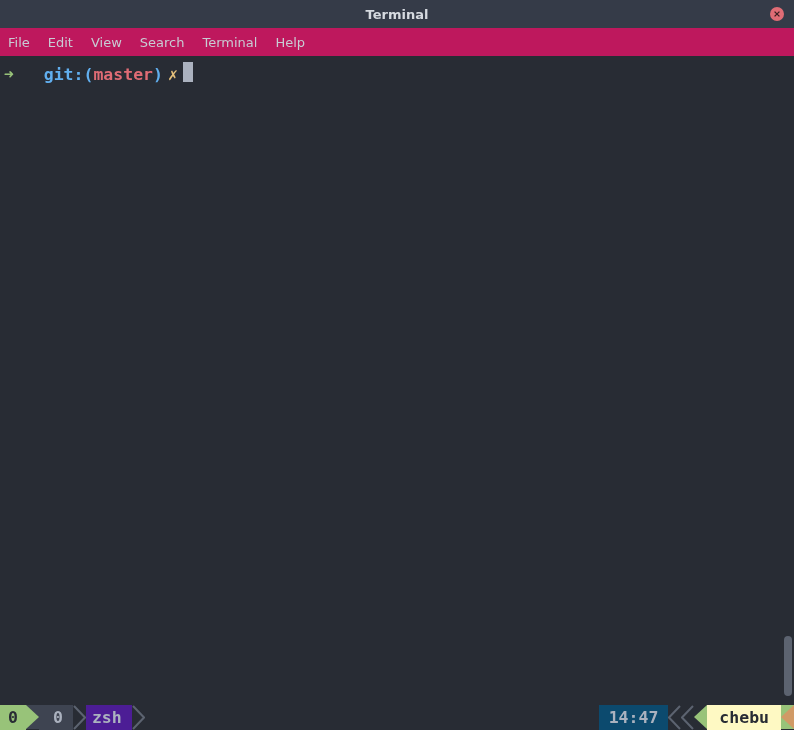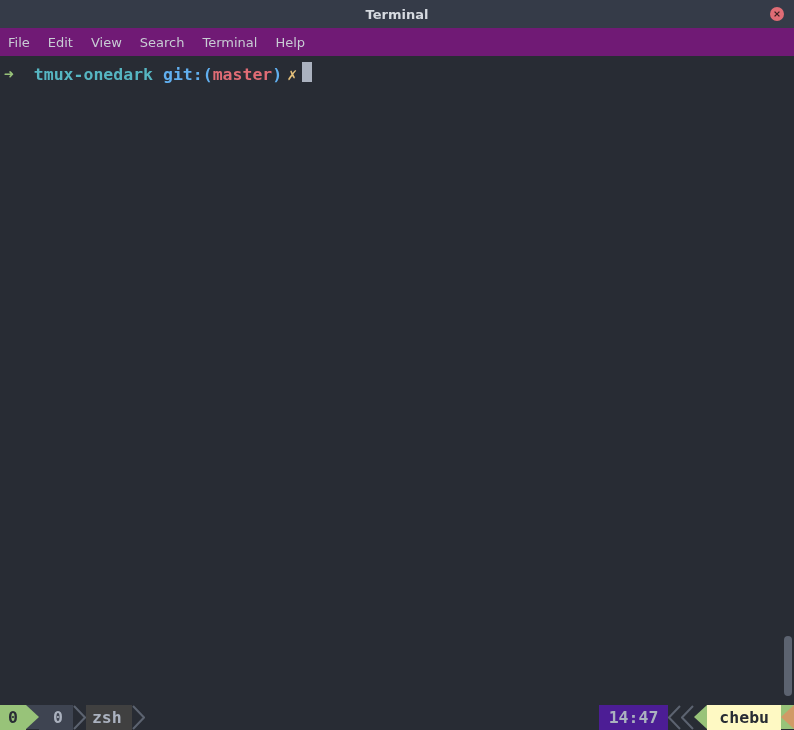--- a/index.html
+++ b/index.html
@@ -41,21 +41,21 @@
     border-radius: 50%;
     background: #e06c75;
     display: flex;
     align-items: center;
     justify-content: center;
     cursor: pointer;
   }
   .close-btn svg { width: 8px; height: 8px; }
   .menubar {
     height: 28px;
-    background: #701a75;
+    background: #be185d;
     display: flex;
     align-items: center;
     padding: 0 8px;
     gap: 18px;
     font-family: "DejaVu Sans", "Liberation Sans", Arial, sans-serif;
     font-size: 13px;
     color: #c8ccd4;
     border-bottom: 0;
   }
   .menubar span { cursor: pointer; }
@@ -131,38 +131,38 @@
     background: #98c379;
     color: #282c34;
     padding: 0 8px;
   }
   .seg-winidx {
     background: #3e4451;
     color: #abb2bf;
     padding: 0 10px 0 14px;
   }
   .seg-winname {
-    background: #404040;
+    background: #4c1d95;
     color: #abb2bf;
     padding: 0 10px 0 6px;
   }
   .arrow-r {
     width: 0; height: 0;
     border-top: 12.5px solid transparent;
     border-bottom: 12.5px solid transparent;
   }
   .ar-green-to-grey { border-left: 13px solid #98c379; background:#3e4451; }
   .ar-grey-to-bg   { border-left: 13px solid #3e4451; background:#282c34; }
   .arrow-l {
     width: 0; height: 0;
     border-top: 12.5px solid transparent;
     border-bottom: 12.5px solid transparent;
   }
   .seg-time, .seg-date, .seg-load {
-    background: #4c1d95; color: #abb2bf;
+    background: #0c4a6e; color: #abb2bf;
     padding: 0 10px;
     text-align: center;
   }
   .al-green-into-bg { border-right: 13px solid #98c379; background:#282c34; }
   .seg-host {
     background: #fef9c3; color: #282c34;
     padding: 0 12px 0 12px;
   }
   .al-orange-into-green { border-right: 13px solid #d19a66; background:#98c379; }
   .chev-divider {
@@ -194,21 +194,20 @@
     <span>View</span>
     <span>Search</span>
     <span>Terminal</span>
     <span>Help</span>
   </div>
 
   <div class="term-area">
     <div class="prompt-line">
       <span class="arrow-prompt">➜</span>
       <span>&nbsp;</span>
-      <span class="dir">tmux-onedark</span>
       <span>&nbsp;</span>
       <span class="git-label">git:</span>
       <span class="paren">(</span>
       <span class="branch">master</span>
       <span class="paren">)</span>
       <span class="dirty">✗</span>
       <span class="cursor-block"></span>
     </div>
   </div>
 

